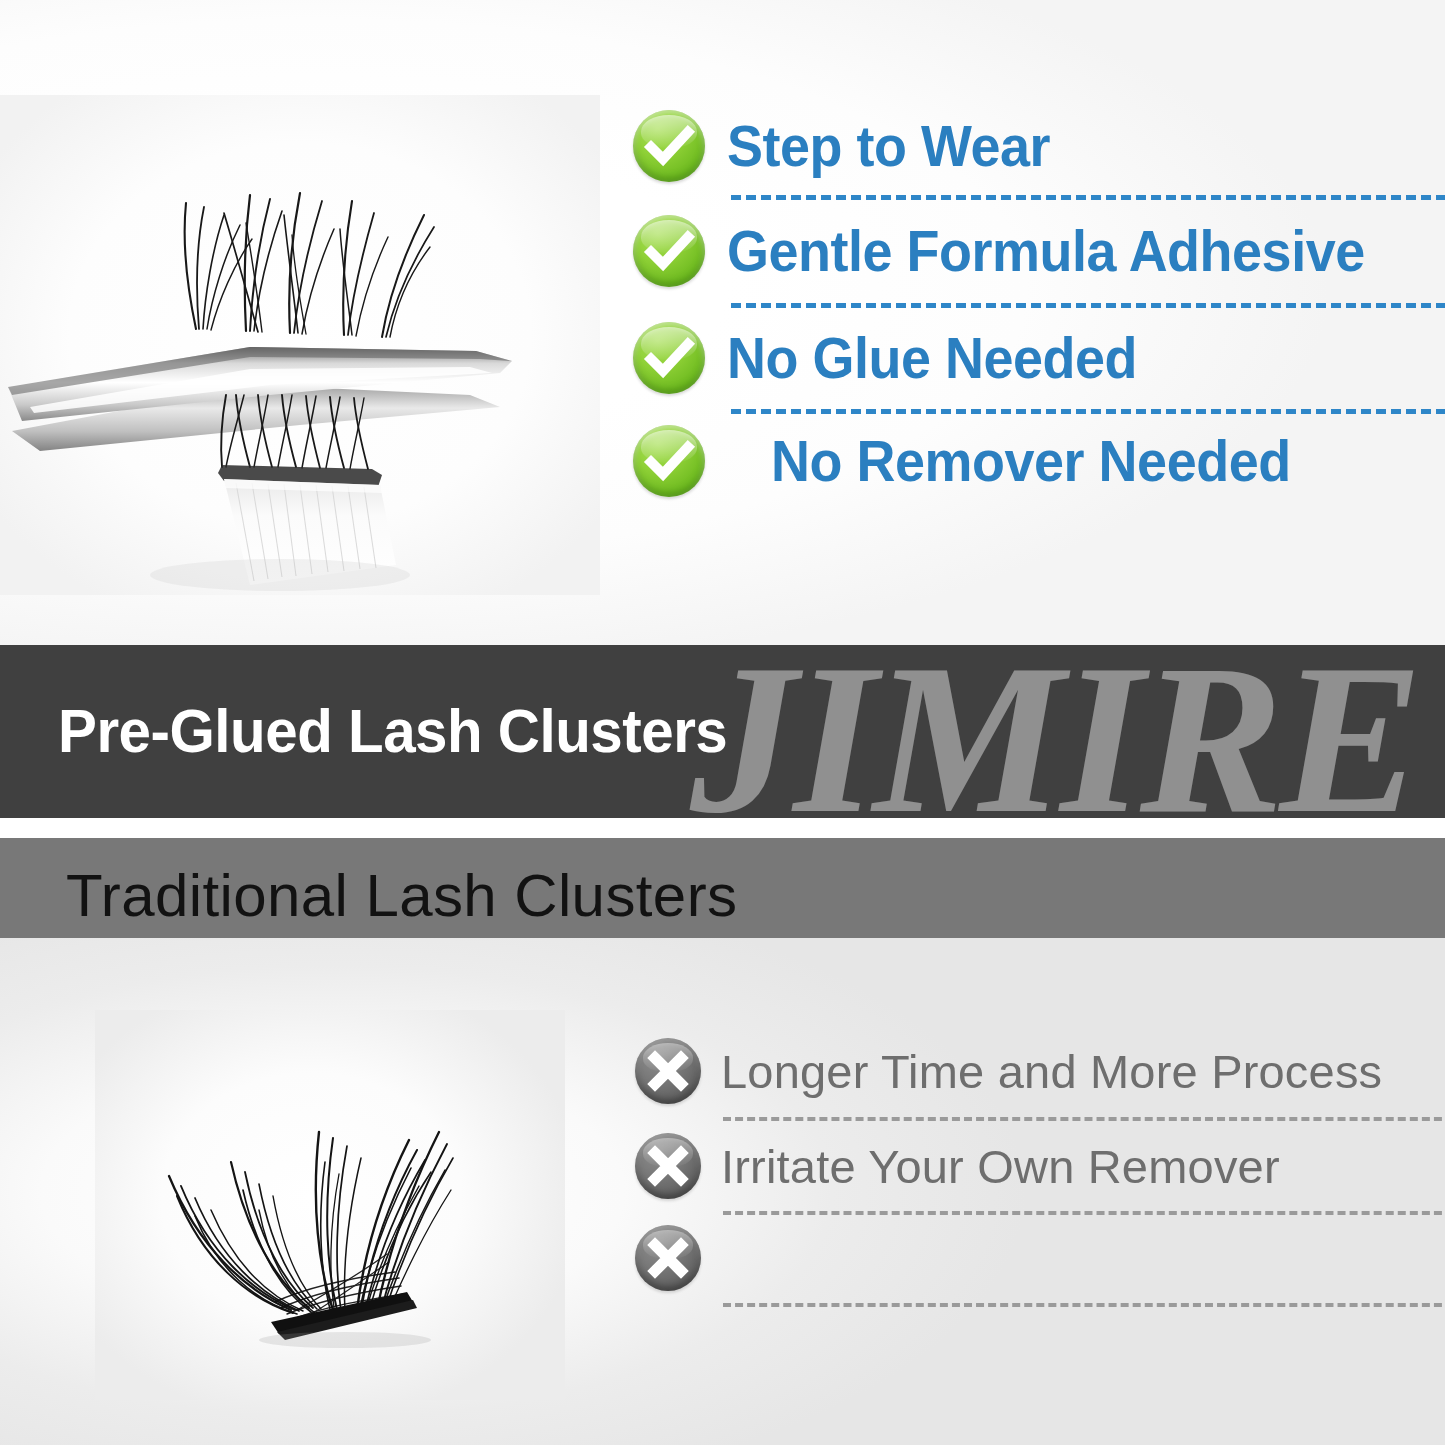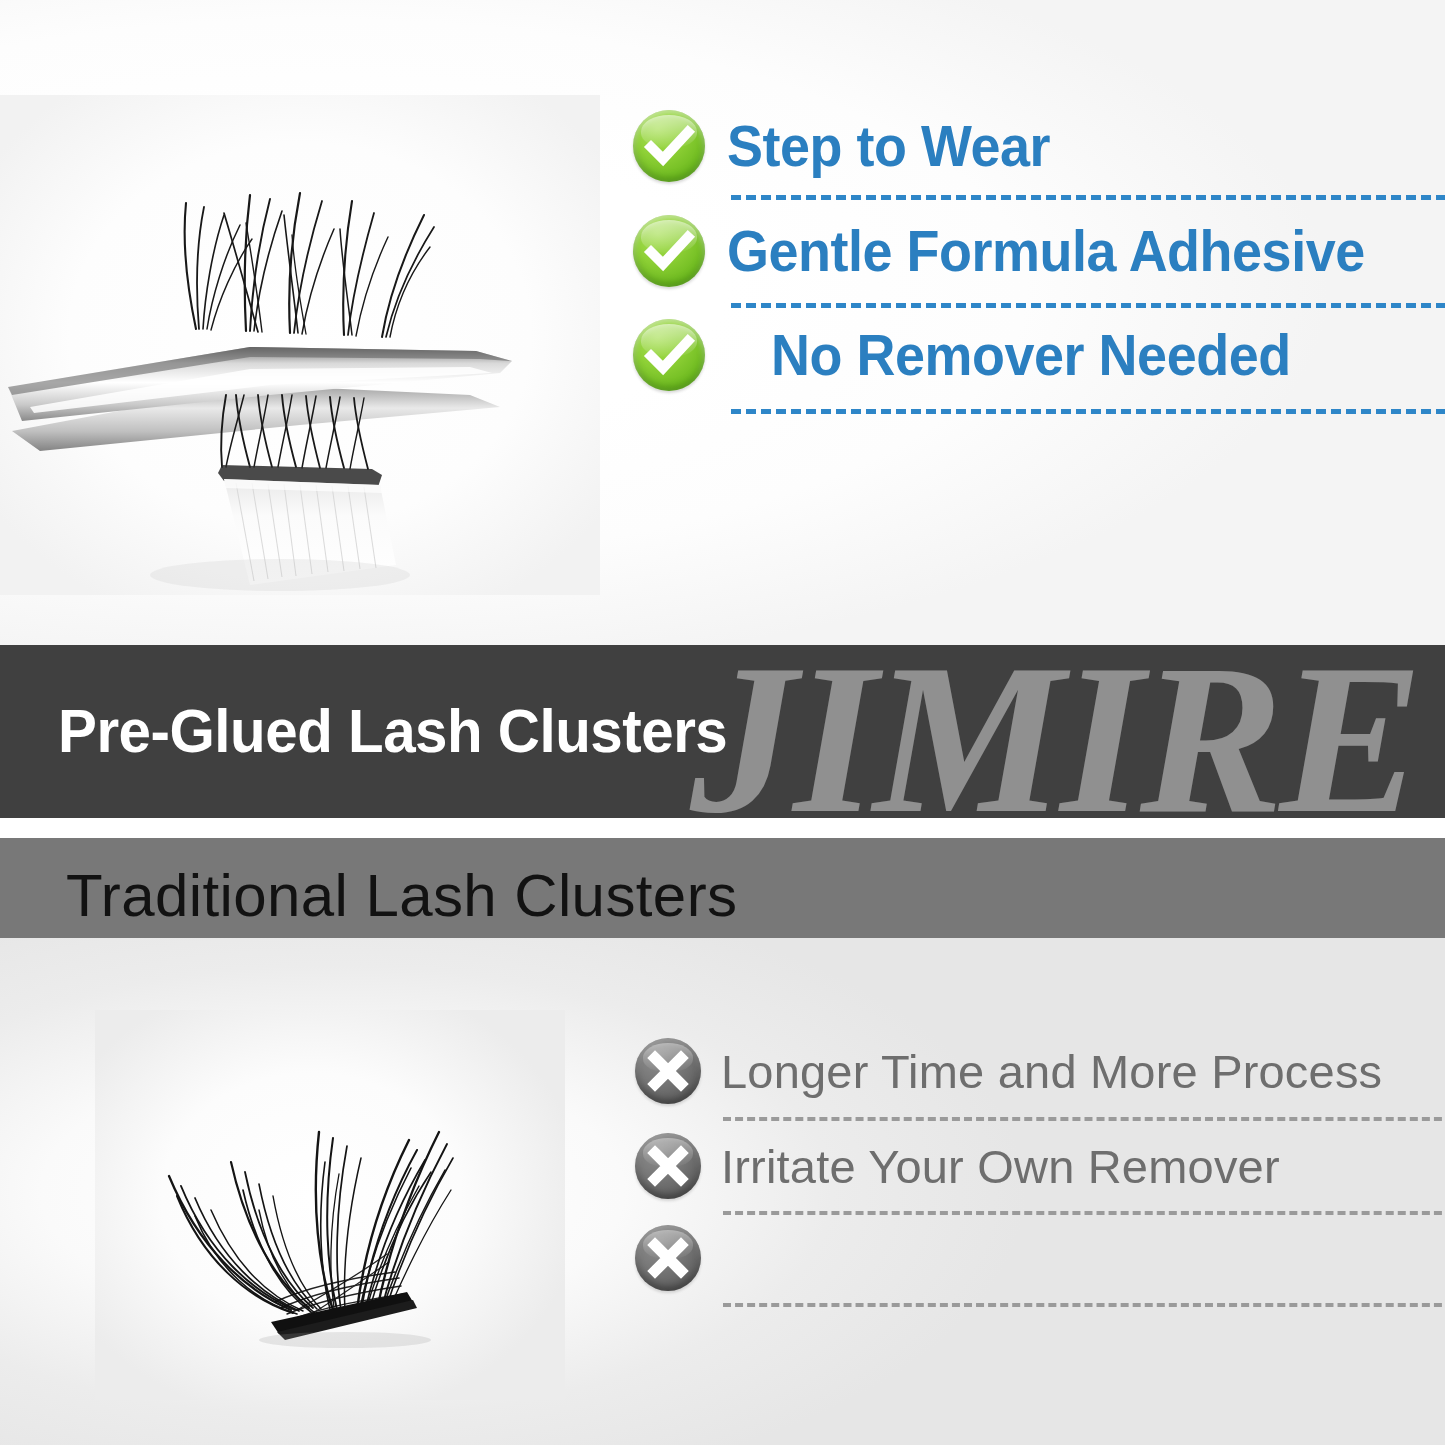--- a/index.html
+++ b/index.html
@@ -329,20 +329,30 @@
           <span class="disc"></span>
           <span class="gloss"></span>
           <svg viewBox="0 0 72 72" aria-hidden="true">
             <path d="M18 37 L30 49 L55 22" fill="none" stroke="#ffffff" stroke-width="10" stroke-linecap="square" stroke-linejoin="miter"></path>
           </svg>
         </span>
         <span class="pro-text">Gentle Formula Adhesive</span>
       </div>
       <div class="dash-blue d2"></div>
 
+      <div class="pro-row r3">
+        <span class="check-badge">
+          <span class="disc"></span>
+          <span class="gloss"></span>
+          <svg viewBox="0 0 72 72" aria-hidden="true">
+            <path d="M18 37 L30 49 L55 22" fill="none" stroke="#ffffff" stroke-width="10" stroke-linecap="square" stroke-linejoin="miter"></path>
+          </svg>
+        </span>
+        <span class="pro-text">No Glue Needed</span>
+      </div>
       <div class="dash-blue d3"></div>
 
       <div class="pro-row r4">
         <span class="check-badge">
           <span class="disc"></span>
           <span class="gloss"></span>
           <svg viewBox="0 0 72 72" aria-hidden="true">
             <path d="M18 37 L30 49 L55 22" fill="none" stroke="#ffffff" stroke-width="10" stroke-linecap="square" stroke-linejoin="miter"></path>
           </svg>
         </span>

